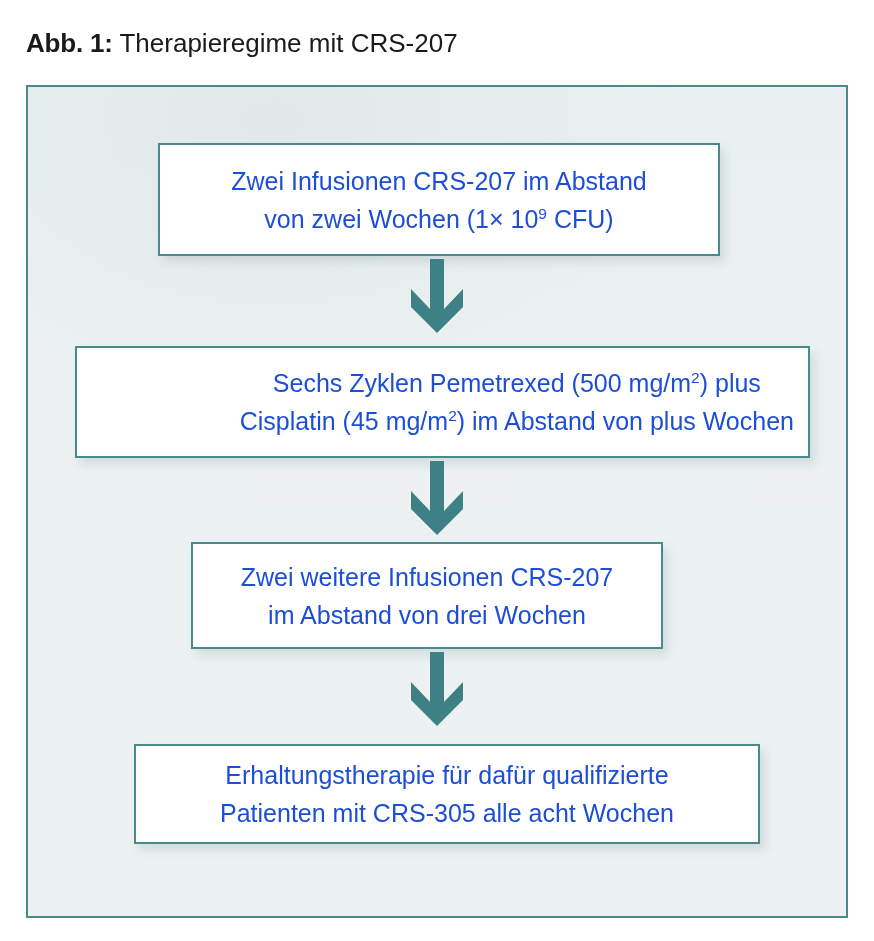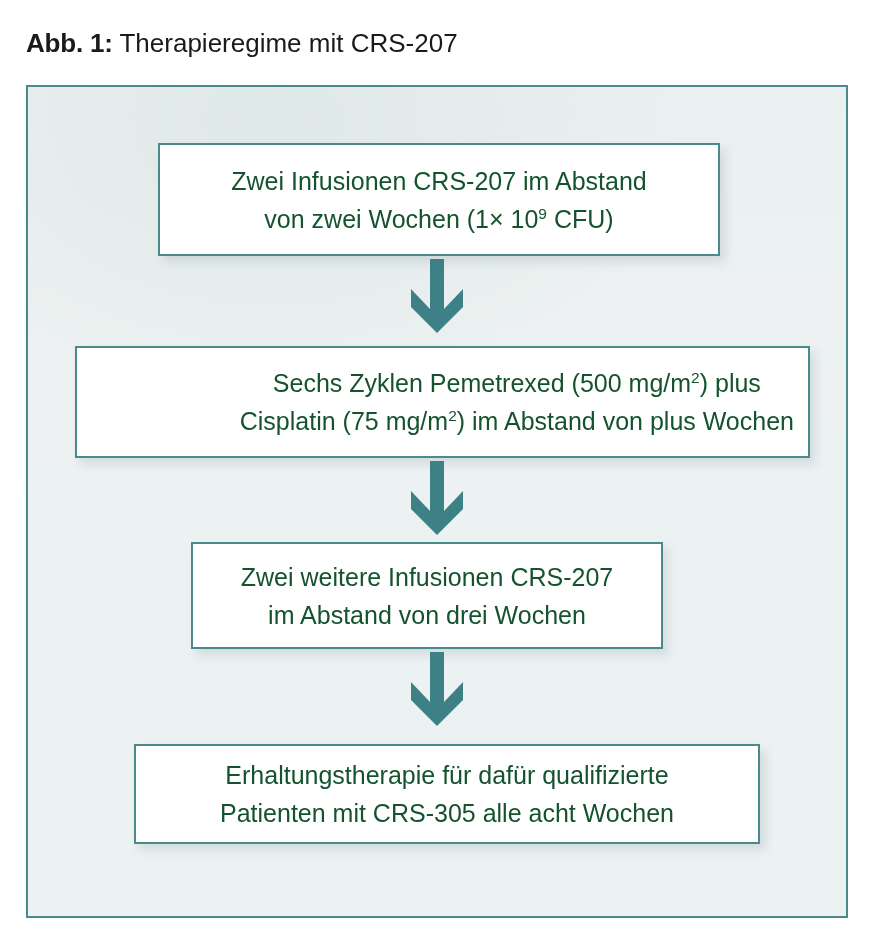--- a/index.html
+++ b/index.html
@@ -61,21 +61,21 @@
     position: absolute;
     box-sizing: border-box;
     border: 2px solid #4a8a8d;
     background: #ffffff;
     display: flex;
     align-items: center;
     justify-content: center;
     text-align: center;
     font-size: 25px;
     line-height: 38px;
-    color: #14532d;
+    color: #1d4ed8;
     box-shadow: 5px 6px 9px rgba(120, 145, 148, 0.22);
   }
   .flow-box .box-text {
     display: block;
     padding: 0 14px;
   }
   sup {
     font-size: 0.62em;
     line-height: 0;
     vertical-align: super;
@@ -121,21 +121,21 @@
 
     <div class="flow-arrow" id="flow-arrow-1">
       <svg viewBox="0 0 52 74" xmlns="http://www.w3.org/2000/svg" aria-hidden="true">
         <path d="M19 0 H33 V50 L52 30 V48 L26 74 L0 48 V30 L19 50 Z" fill="#3d8186"></path>
       </svg>
     </div>
 
     <div class="flow-box" id="flow-box-2">
       <span class="box-text">
         <span>Sechs Zyklen Pemetrexed (500 mg/m</span><sup>2</sup><span>) plus</span><br>
-        <span>Cisplatin (75 mg/m</span><sup>2</sup><span>) im Abstand von plus Wochen</span>
+        <span>Cisplatin (45 mg/m</span><sup>2</sup><span>) im Abstand von plus Wochen</span>
       </span>
     </div>
 
     <div class="flow-arrow" id="flow-arrow-2">
       <svg viewBox="0 0 52 74" xmlns="http://www.w3.org/2000/svg" aria-hidden="true">
         <path d="M19 0 H33 V50 L52 30 V48 L26 74 L0 48 V30 L19 50 Z" fill="#3d8186"></path>
       </svg>
     </div>
 
     <div class="flow-box" id="flow-box-3">

